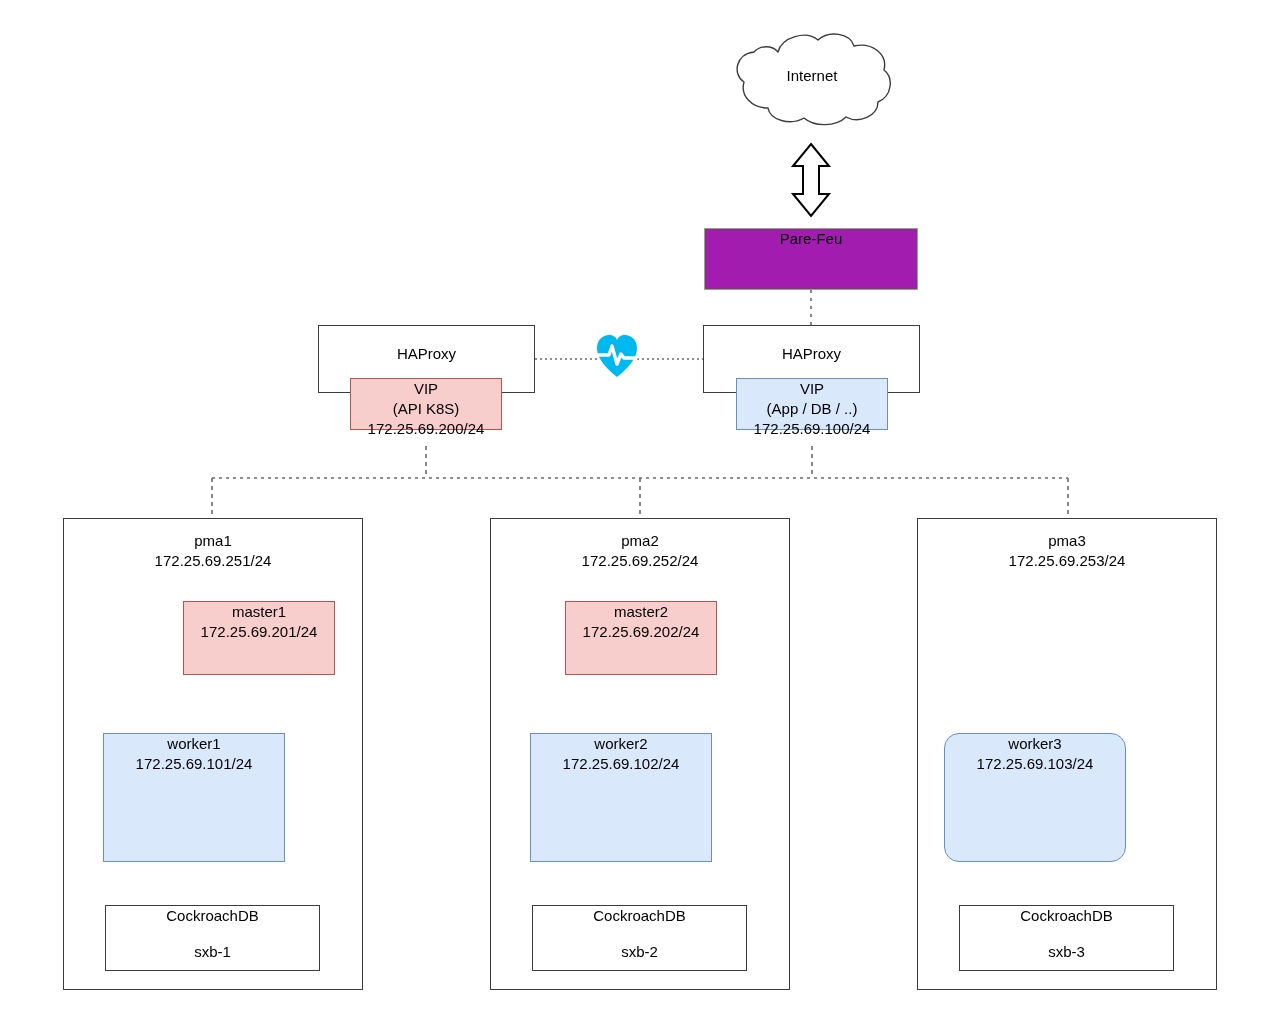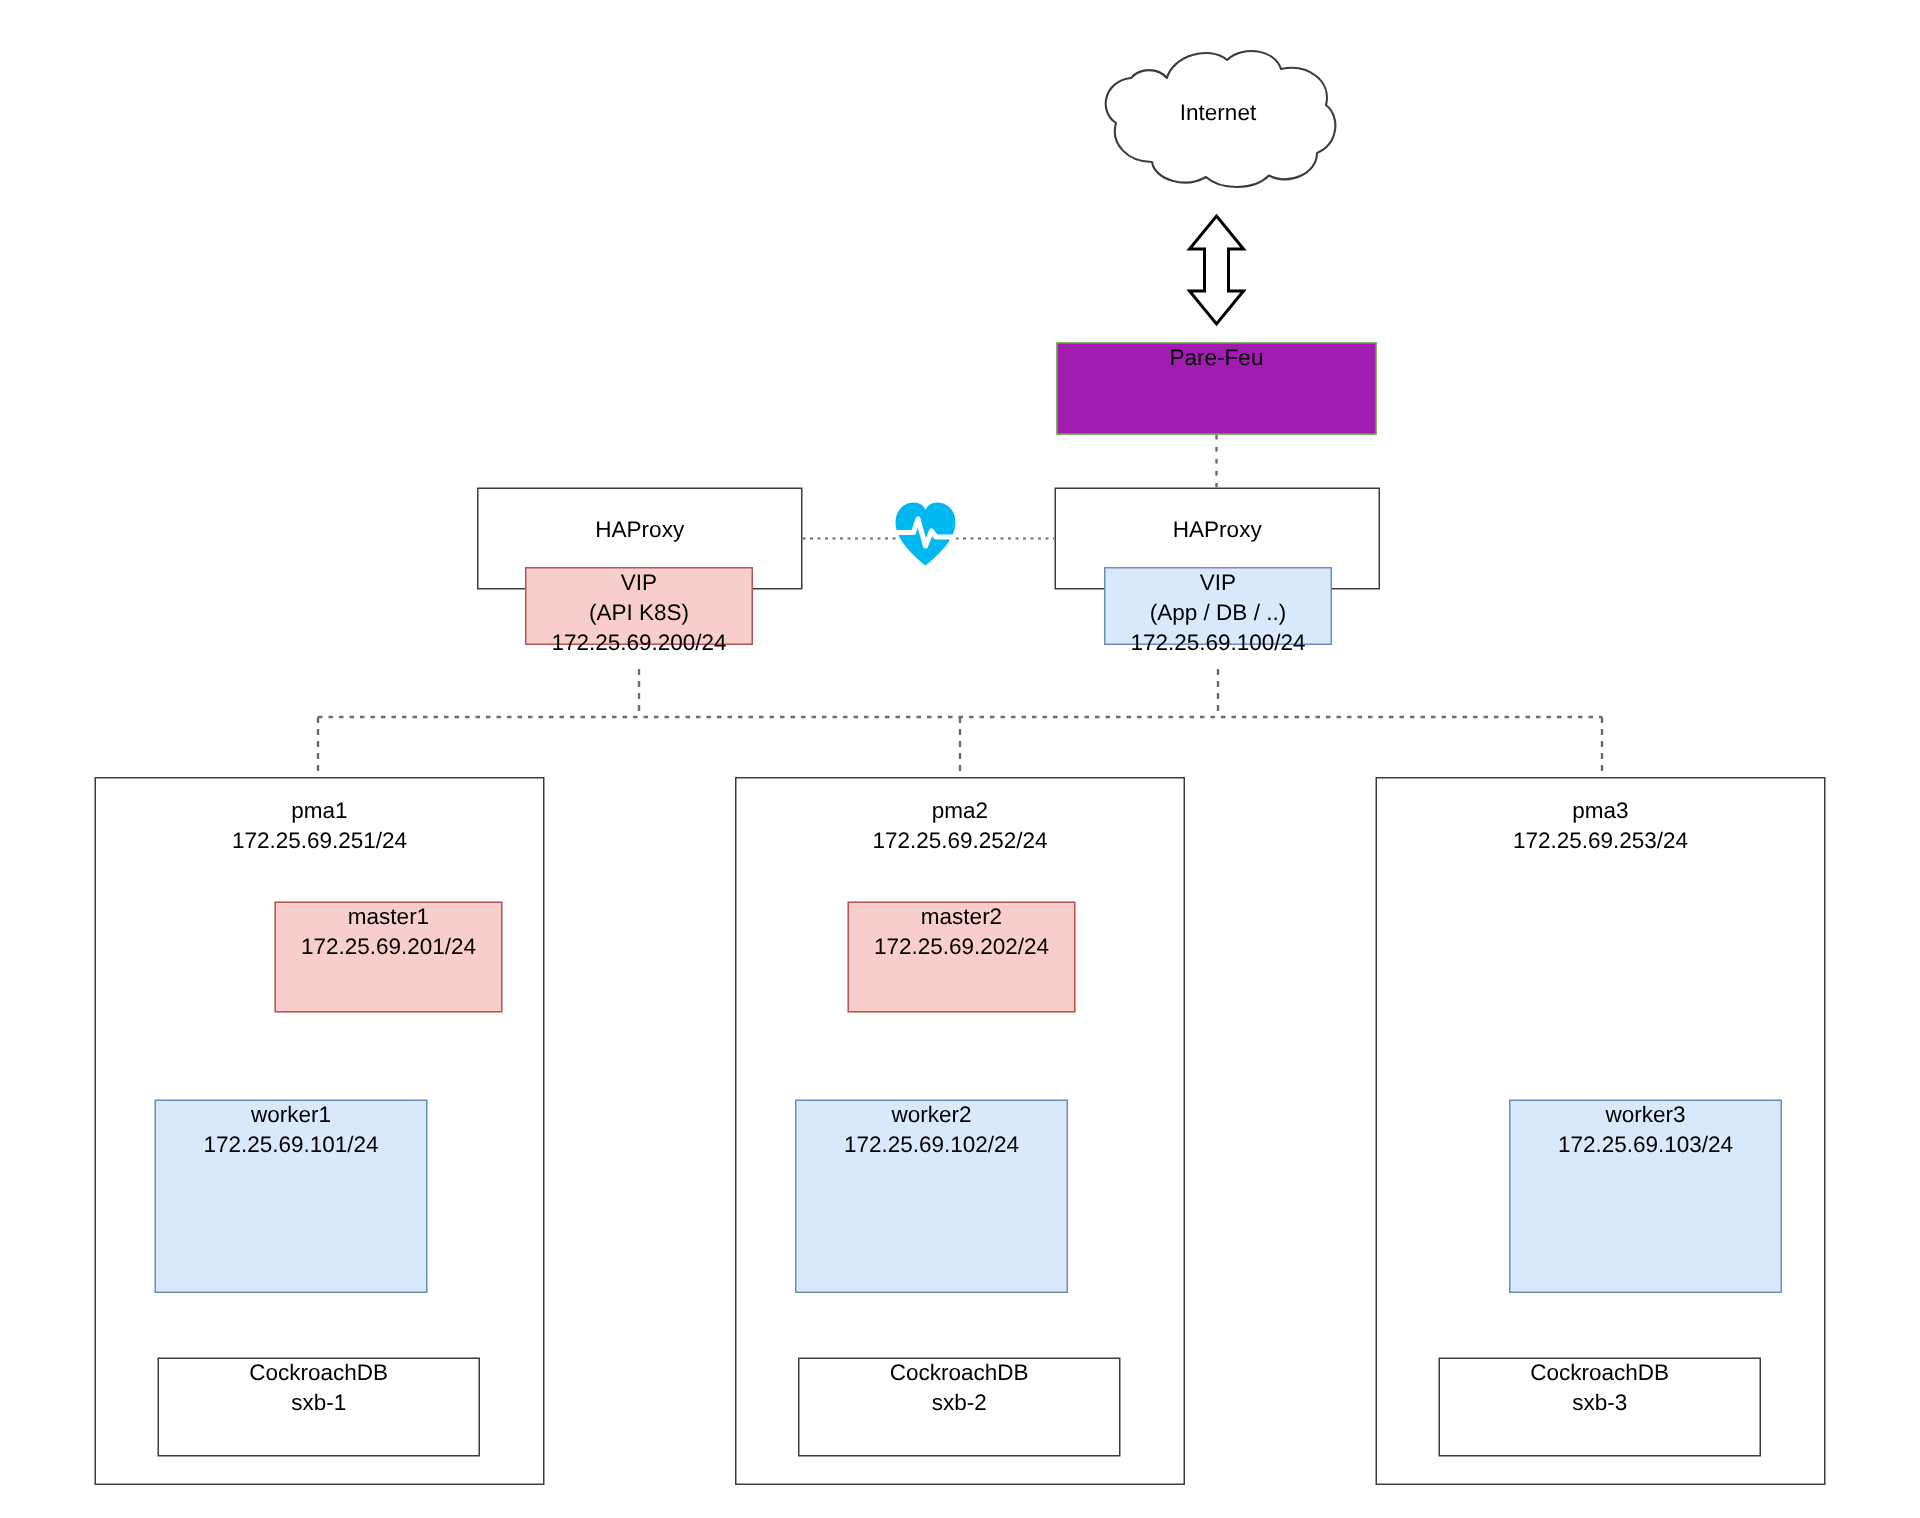--- a/index.html
+++ b/index.html
@@ -129,28 +129,29 @@
 
   .worker-box {
     width: 182px;
     height: 129px;
     background: #dae8fc;
     border: 1px solid #6c8ebf;
     z-index: 3;
   }
   #worker-1 { left: 103px; top: 733px; }
   #worker-2 { left: 530px; top: 733px; }
-  #worker-3 { left: 1006px; top: 733px; }
+  #worker-3 { left: 944px; top: 733px; border-radius: 15px; }
 
   .db-box {
     width: 215px;
     height: 66px;
     background: #ffffff;
     border: 1px solid #3c3c3c;
     z-index: 3;
+    gap: 16px;
   }
   #db-1 { left: 105px; top: 905px; }
   #db-2 { left: 532px; top: 905px; }
   #db-3 { left: 959px; top: 905px; }
 
   .pma-title { font-size: 15px; }
 
   #heartbeat-icon {
     position: absolute;
     left: 596px;

